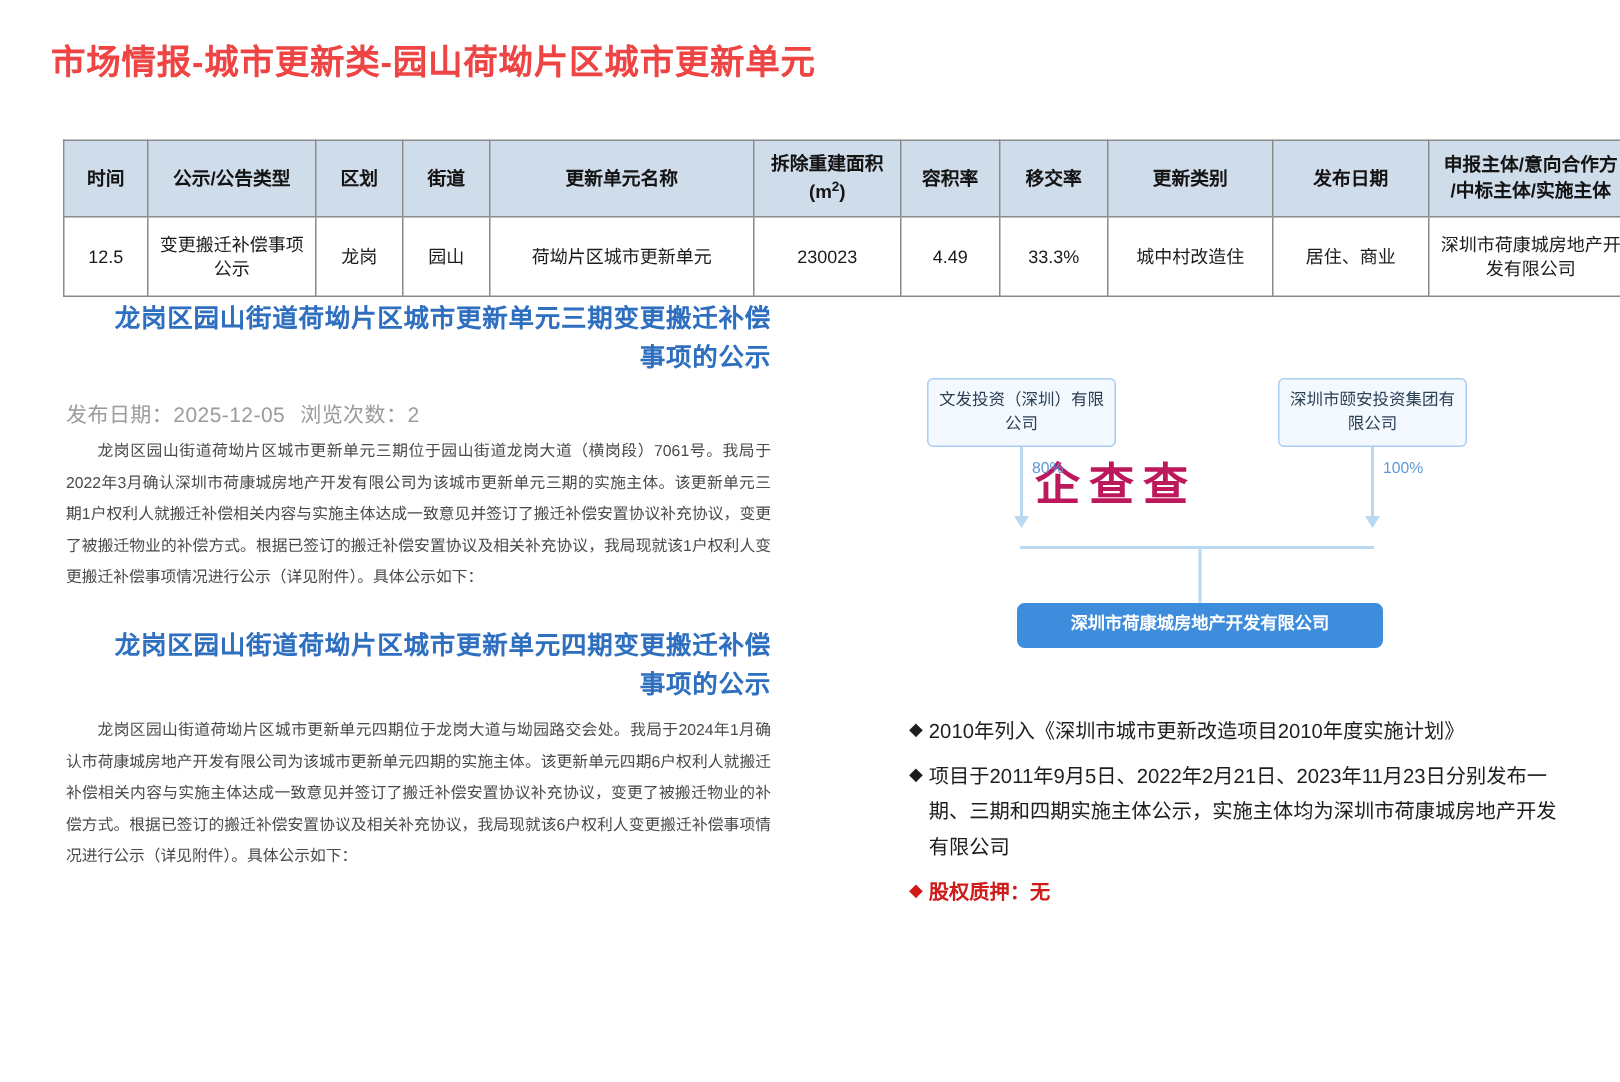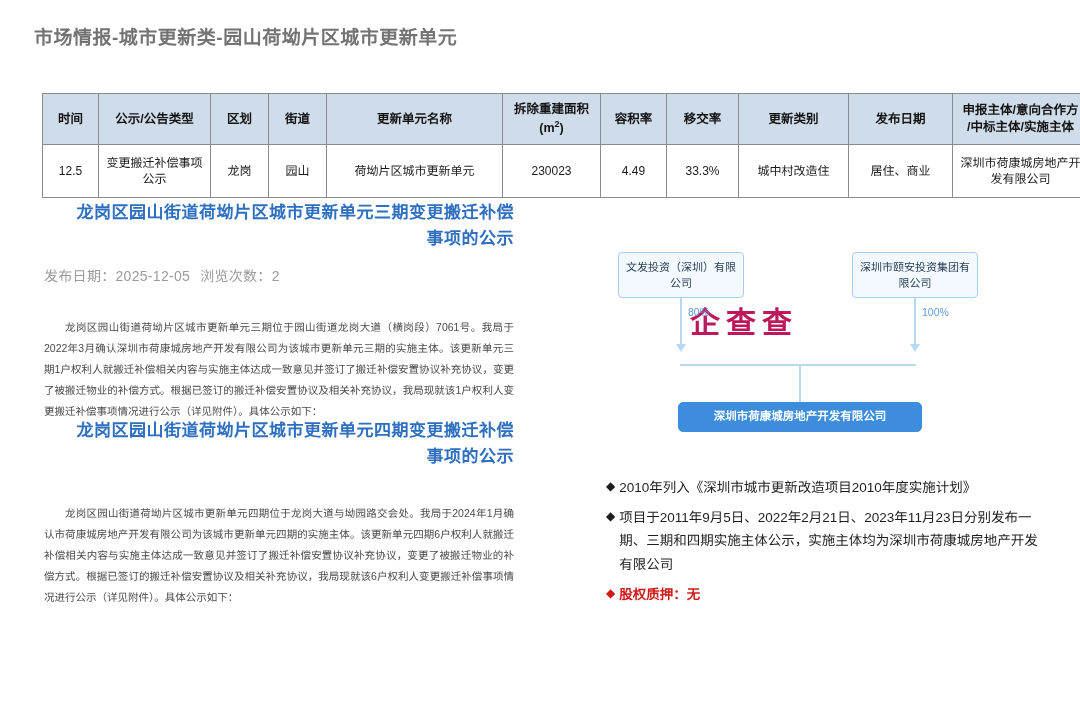--- a/index.html
+++ b/index.html
@@ -19,24 +19,24 @@
     position: relative;
     width: 1080px;
     height: 721px;
   }
 
   
   .page-title {
     position: absolute;
     left: 34px;
     top: 22px;
-    font-size: 19px;
+    font-size: 23px;
     font-weight: bold;
     letter-spacing: 0.5px;
-    color: #737373;
+    color: #ef4444;
     white-space: nowrap;
   }
 
   
   .summary-table {
     position: absolute;
     left: 42px;
     top: 93px;
     width: 996px;
     border-collapse: collapse;
@@ -86,21 +86,21 @@
   }
   .notice-meta {
     margin-top: 12px;
     text-align: left;
     font-size: 14px;
     color: #9b9b9b;
     letter-spacing: 0.3px;
   }
   .notice-meta .meta-sep { display: inline-block; width: 10px; }
   .notice-body {
-    margin-top: 32px;
+    margin-top: 6px;
     font-size: 10.5px;
     line-height: 2.0;
     color: #4a4a4a;
     text-align: justify;
     text-indent: 21px;
   }
 
   
   .orgchart {
     position: absolute;

